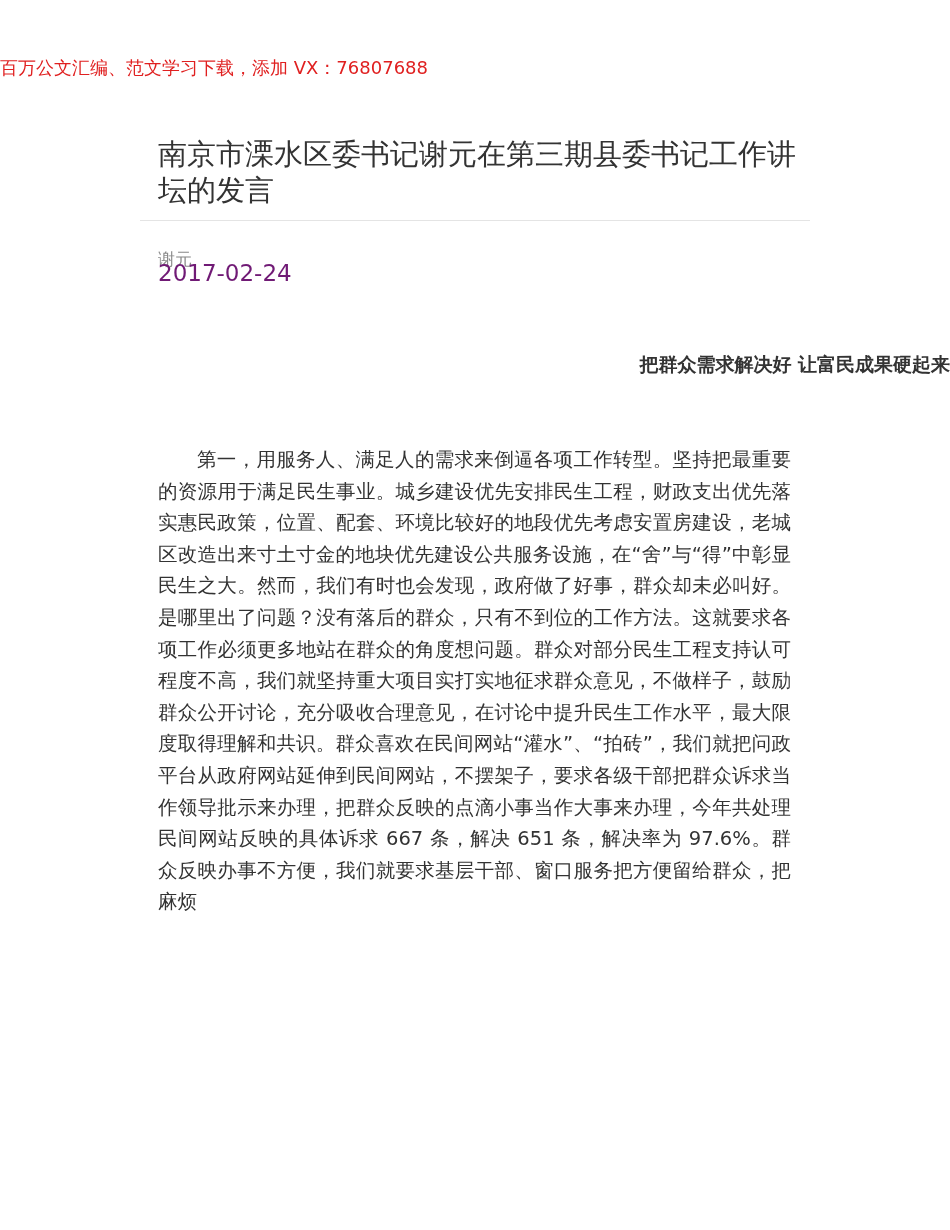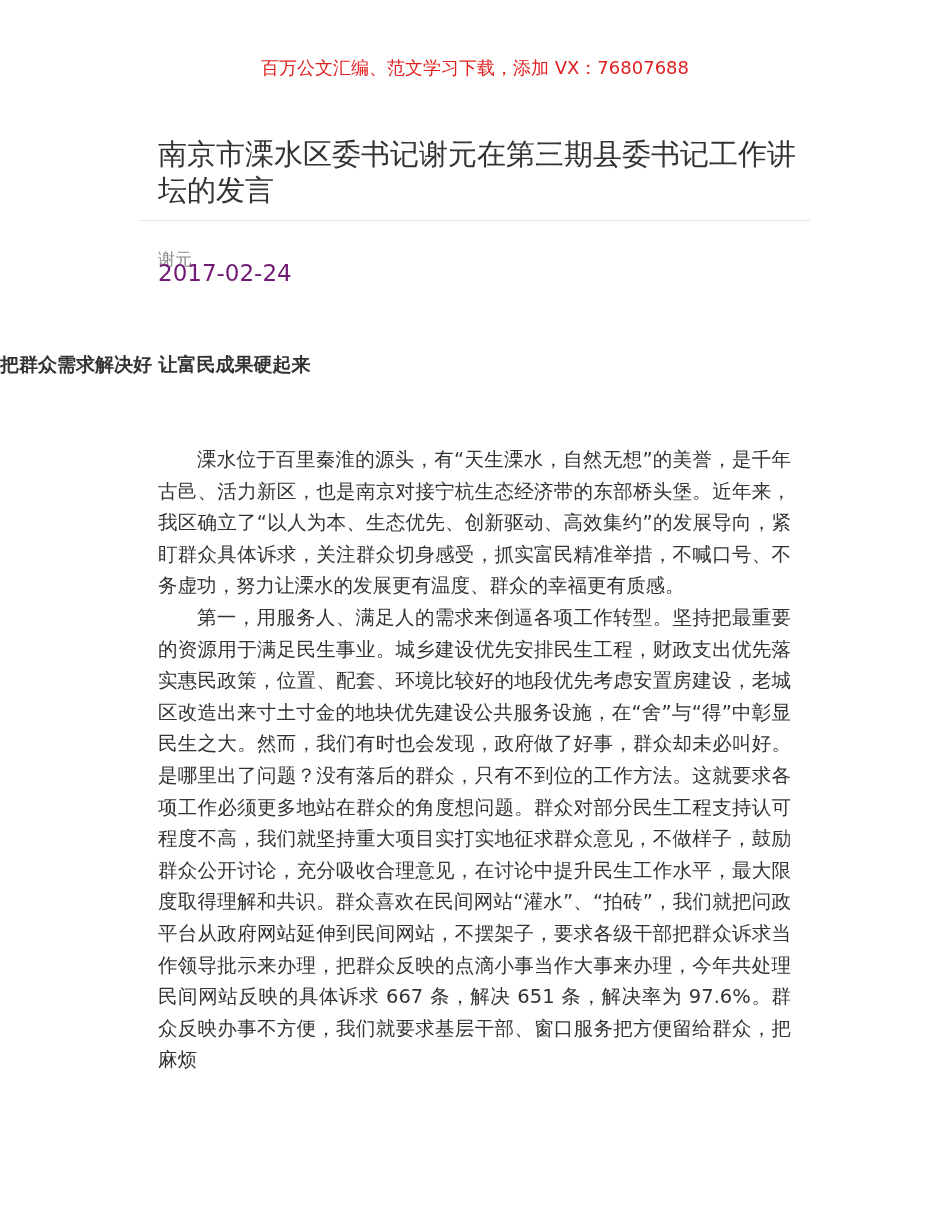--- a/index.html
+++ b/index.html
@@ -1,41 +1,40 @@
 <!DOCTYPE html>
 <html><head>
 <meta charset="utf-8">
 <style>
   html, body { margin: 0; padding: 0; background: #ffffff; }
   body { width: 950px; height: 1230px; position: relative; overflow: hidden;
          font-family: "DejaVu Sans", "Liberation Sans", sans-serif; }
-  .banner { position: absolute; top: 56px; left: 0; width: 950px; text-align: center;
+  .banner { position: absolute; top: 56px; left: 0; width: 950px; text-align: left;
             color: #e02020; font-size: 18px; line-height: 24px; }
   .title { position: absolute; top: 136px; left: 158px; width: 640px;
            font-size: 29px; line-height: 36px; color: #333333; margin: 0; font-weight: normal; }
   .divider { position: absolute; top: 220px; left: 140px; width: 670px; height: 1px;
              background: #e4e4e4; }
   .author { position: absolute; top: 248px; left: 158px; font-size: 17px; line-height: 22px; color: #8a8a8a; }
   .date { position: absolute; top: 262px; left: 158px; font-size: 23px; line-height: 22px; color: #701a75; }
-  .subtitle { position: absolute; top: 350px; left: 0; width: 950px; text-align: left;
+  .subtitle { position: absolute; top: 350px; left: 0; width: 950px; text-align: right;
               font-size: 19px; font-weight: bold; color: #333333; line-height: 28px; }
   .content { position: absolute; top: 444px; left: 158px; width: 633px; color: #333333;
              font-size: 19.5px; line-height: 31.6px; }
   .content p { margin: 0; text-indent: 2em; text-align: justify; }
 </style>
 </head>
 <body>
 
 <div class="banner">百万公文汇编、范文学习下载，添加 VX：76807688</div>
 
 <h1 class="title">南京市溧水区委书记谢元在第三期县委书记工作讲坛的发言</h1>
 
 <div class="divider"></div>
 
 <div class="author">谢元</div>
 <div class="date">2017-02-24</div>
 
 <div class="subtitle">把群众需求解决好 让富民成果硬起来</div>
 
 <div class="content">
-  <p>溧水位于百里秦淮的源头，有“天生溧水，自然无想”的美誉，是千年古邑、活力新区，也是南京对接宁杭生态经济带的东部桥头堡。近年来，我区确立了“以人为本、生态优先、创新驱动、高效集约”的发展导向，紧盯群众具体诉求，关注群众切身感受，抓实富民精准举措，不喊口号、不务虚功，努力让溧水的发展更有温度、群众的幸福更有质感。</p>
   <p>第一，用服务人、满足人的需求来倒逼各项工作转型。坚持把最重要的资源用于满足民生事业。城乡建设优先安排民生工程，财政支出优先落实惠民政策，位置、配套、环境比较好的地段优先考虑安置房建设，老城区改造出来寸土寸金的地块优先建设公共服务设施，在“舍”与“得”中彰显民生之大。然而，我们有时也会发现，政府做了好事，群众却未必叫好。是哪里出了问题？没有落后的群众，只有不到位的工作方法。这就要求各项工作必须更多地站在群众的角度想问题。群众对部分民生工程支持认可程度不高，我们就坚持重大项目实打实地征求群众意见，不做样子，鼓励群众公开讨论，充分吸收合理意见，在讨论中提升民生工作水平，最大限度取得理解和共识。群众喜欢在民间网站“灌水”、“拍砖”，我们就把问政平台从政府网站延伸到民间网站，不摆架子，要求各级干部把群众诉求当作领导批示来办理，把群众反映的点滴小事当作大事来办理，今年共处理民间网站反映的具体诉求 667 条，解决 651 条，解决率为 97.6%。群众反映办事不方便，我们就要求基层干部、窗口服务把方便留给群众，把麻烦</p>
 </div>
 
 </body></html>

